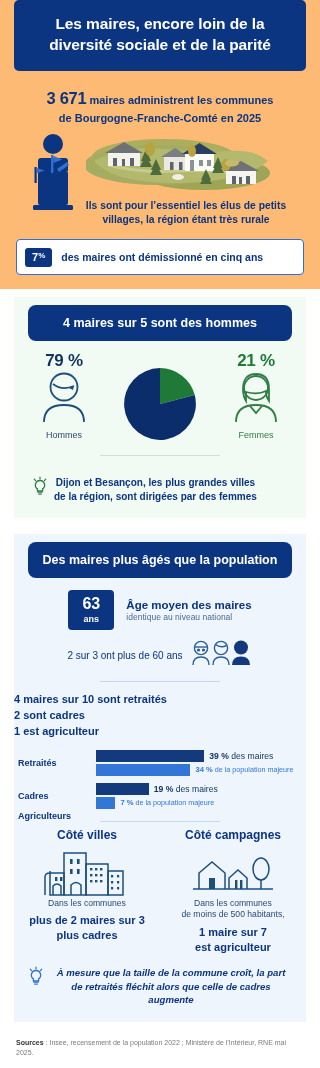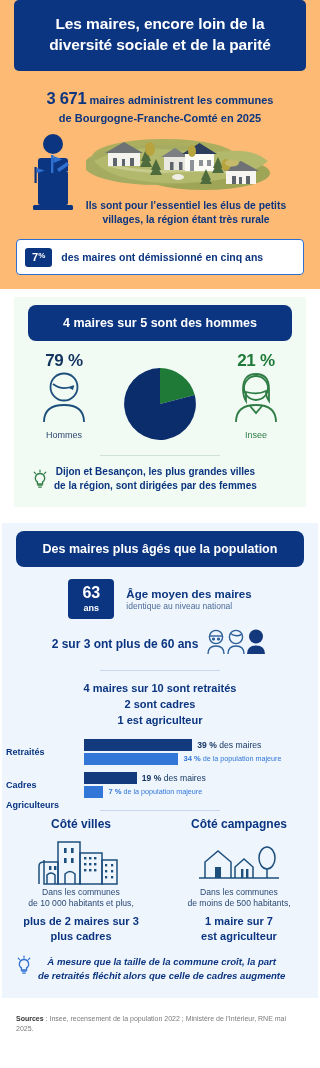--- a/index.html
+++ b/index.html
@@ -116,55 +116,55 @@
   .gender-pct.men { color: #12335e; }
   .gender-pct.women { color: #1f7a38; }
   .gender-name { font-size: 9px; margin-top: 3px; }
   .gender-name.men { color: #2c4a6e; }
   .gender-name.women { color: #2f7d45; }
   .pie-wrap { width: 96px; display: flex; justify-content: center; padding-top: 14px; }
 
   .sep-line { height: 1px; background: #cfe0d6; margin: 12px auto 0 auto; width: 120px; }
 
   .bulb-note {
-    display: flex; align-items: flex-end; gap: 6px;
-    margin: 9px 18px 0 18px;
+    display: flex; align-items: flex-start; gap: 6px;
+    margin: 20px 18px 0 18px;
   }
   .bulb-note .txt {
     color: #0b3580; font-size: 10px; font-weight: bold; line-height: 1.4; text-align: center;
   }
 
   
   .sec-age { background: #ffffff; padding-top: 16px; }
-  .age-inner { background: #eef5fd; margin: 0 2px; padding: 22px 0 16px 0; }
+  .age-inner { background: #eef5fd; margin: 0 14px; padding: 22px 0 16px 0; }
 
   .age-avg-row {
     display: flex; align-items: center; justify-content: center;
     gap: 12px; margin-top: -2px;
   }
   .age-chip {
     background: #0b3580; color: #fff; border-radius: 4px;
     width: 46px; height: 40px;
     display: flex; flex-direction: column; align-items: center; justify-content: center;
   }
   .age-chip .n { font-size: 16px; font-weight: bold; line-height: 1; }
   .age-chip .u { font-size: 9px; font-weight: bold; margin-top: 2px; }
   .age-avg-txt .l1 { color: #0b3580; font-size: 11.5px; font-weight: bold; }
   .age-avg-txt .l2 { color: #4b6b96; font-size: 8.5px; margin-top: 1px; }
 
   .age-two3 {
     display: flex; align-items: center; justify-content: center;
     gap: 8px; margin-top: 10px;
   }
-  .age-two3 .t { color: #0b3580; font-size: 12px; font-weight: bold; }
+  .age-two3 .t { color: #0b3580; font-size: 10px; font-weight: normal; }
 
   .sep-line-blue { height: 1px; background: #c7d8ee; margin: 11px auto 0 auto; width: 120px; }
 
   .csp-head {
-    text-align: center; color: #0b3580;
+    text-align: left; color: #0b3580;
     font-size: 11px; line-height: 1.45; font-weight: bold; margin-top: 10px;
   }
 
   
   .chart { margin-top: 10px; padding: 0 10px 0 4px; }
   .cat { margin-bottom: 7px; position: relative; }
   .cat-label {
     position: absolute; left: 0; top: 50%; transform: translateY(-50%);
     width: 72px; text-align: left;
     color: #0b3580; font-size: 9px; font-weight: bold;
@@ -338,21 +338,21 @@
       <div class="gender-col">
         <div class="gender-pct women">21 %</div>
         <span>
           <svg width="58" height="52" viewBox="0 0 58 52" aria-hidden="true">
             <circle cx="29" cy="17" r="12" fill="none" stroke="#2f7d45" stroke-width="1.8"></circle>
             <path d="M16 18 q0 -15 13 -15 q13 0 13 15 l0 12 q-3 -4 -3 -10 q-8 4 -20 1 l0 9 q-3 -5 -3 -12 z" fill="none" stroke="#2f7d45" stroke-width="1.8"></path>
             <path d="M9 51 q0 -17 20 -17 q20 0 20 17" fill="none" stroke="#2f7d45" stroke-width="1.8"></path>
             <path d="M23 35 l6 7 6 -7" fill="none" stroke="#2f7d45" stroke-width="1.8"></path>
           </svg>
         </span>
-        <div class="gender-name women">Insee</div>
+        <div class="gender-name women">Femmes</div>
       </div>
     </div>
 
     <div class="sep-line"></div>
 
     <div class="bulb-note">
       <span>
         <svg width="16" height="20" viewBox="0 0 16 20" aria-hidden="true">
           <path d="M8 4.5 a4.6 4.6 0 0 1 2.6 8.4 v2.1 h-5.2 v-2.1 A4.6 4.6 0 0 1 8 4.5 z" fill="none" stroke="#2f7d45" stroke-width="1.3"></path>
           <rect x="5.4" y="15.6" width="5.2" height="1.2" fill="#2f7d45"></rect>
@@ -502,21 +502,20 @@
                 <rect x="78" y="34" width="2.2" height="2.4"></rect>
               <rect x="72" y="40" width="2.2" height="2.4"></rect>
                 <rect x="78" y="40" width="2.2" height="2.4"></rect>
               <rect x="16" y="30" width="2.4" height="4"></rect>
                 <rect x="21" y="30" width="2.4" height="4"></rect>
             </g>
           </svg>
         </div>
         <div class="vc-sub">
           <div>Dans les communes</div>
-          <div>de 10 000 habitants et plus,</div>
         </div>
         <div class="vc-big">
           <div>plus de  2 maires sur 3</div>
           <div>plus cadres</div>
         </div>
       </div>
 
       <div class="vc-col">
         <div class="vc-title">Côté campagnes</div>
         <div class="vc-ill">

